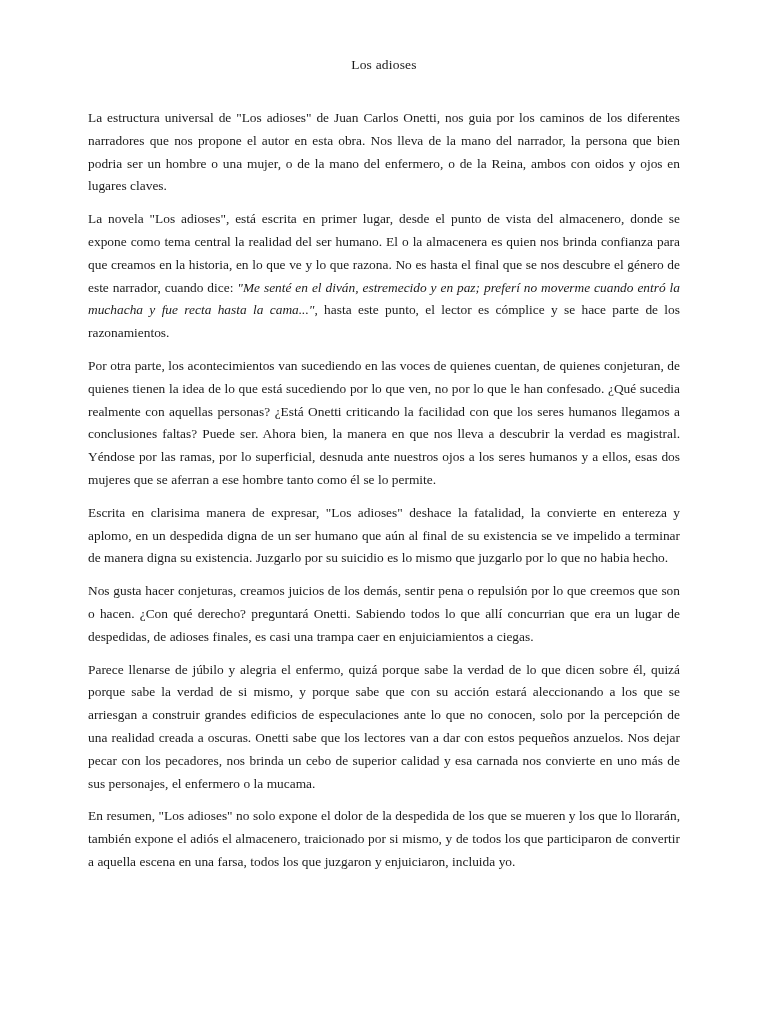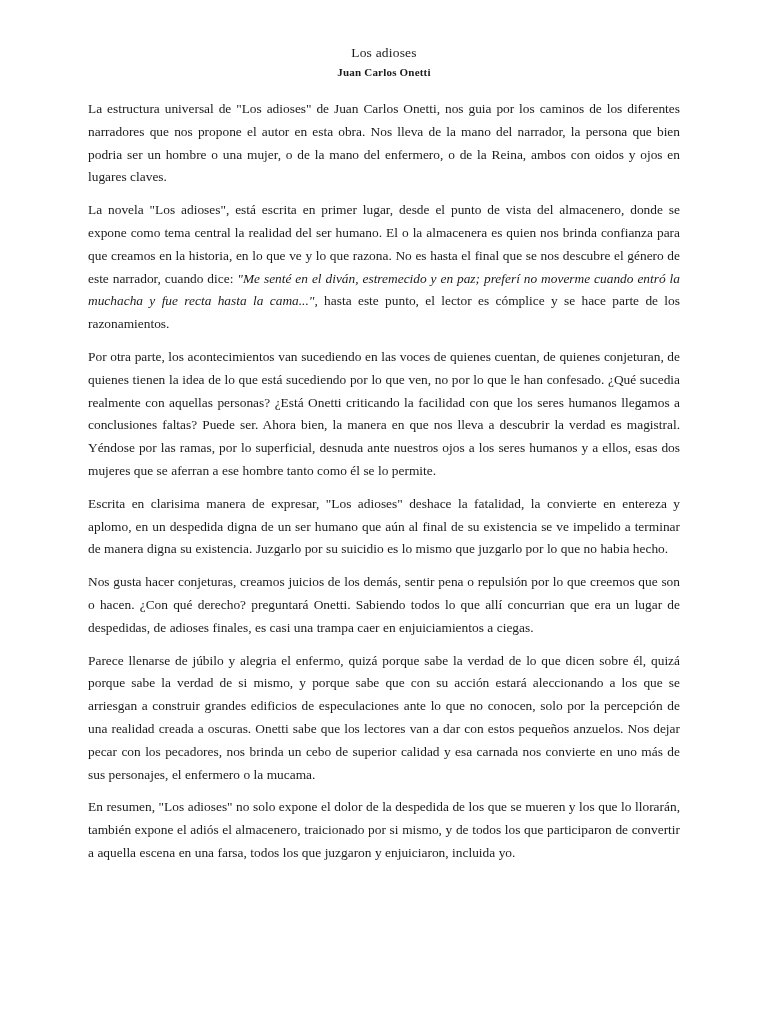--- a/index.html
+++ b/index.html
@@ -20,21 +20,21 @@
     height: 1024px;
     background: #ffffff;
     box-sizing: border-box;
     padding: 40px 88px 40px 88px;
   }
   .doc-title {
     text-align: center;
     font-size: 13.5px;
     line-height: 17px;
     font-weight: normal;
-    margin: 4px;
+    margin: 16px;
     letter-spacing: 0.2px;
   }
   .doc-author {
     text-align: center;
     font-size: 11px;
     line-height: 15px;
     font-weight: bold;
     margin: 0 0 0 0;
     letter-spacing: 0.2px;
   }
@@ -60,21 +60,20 @@
     height: 18px;
   }
 </style>
 </head>
 <body>
 
 <div class="page">
 
   <div class="doc-title">Los adioses</div>
 
-  <div class="doc-author">Juan Carlos Onetti</div>
 
   <div class="spacer-top"></div>
 
   <div class="body-text">
 
     <p class="para">La estructura universal de "Los adioses" de Juan Carlos Onetti, nos guia por los caminos de los diferentes narradores que nos propone el autor en esta obra. Nos lleva de la mano del narrador, la persona que bien podria ser un hombre o una mujer, o de la mano del enfermero, o de la Reina, ambos con oidos y ojos en lugares claves.</p>
 
     <p class="para"><span>La novela "Los adioses", está escrita en primer lugar, desde el punto de vista del almacenero, donde se expone como tema central la realidad del ser humano.  El o la almacenera es quien nos brinda confianza para que creamos en la historia, en lo que ve y lo que razona. No es hasta el final que se nos descubre el género de este narrador, cuando dice:  </span><span class="quote-italic">"Me senté en el diván, estremecido y en paz; preferí no moverme cuando entró la muchacha y fue recta hasta la cama..."</span><span>, hasta este punto, el lector es cómplice y se hace parte de los razonamientos.</span></p>
 
     <p class="para">Por otra parte, los acontecimientos van sucediendo en las voces de quienes cuentan, de quienes conjeturan, de quienes tienen la idea de lo que está sucediendo por lo que ven, no por lo que le han  confesado.  ¿Qué  sucedia  realmente  con  aquellas  personas?  ¿Está  Onetti  criticando  la facilidad con que los seres humanos llegamos a conclusiones faltas? Puede ser. Ahora bien, la manera en que nos lleva a descubrir la verdad es magistral. Yéndose por las ramas, por lo superficial, desnuda ante nuestros ojos a los seres humanos y a ellos, esas dos mujeres que se aferran a ese hombre tanto como él se lo permite.</p>

